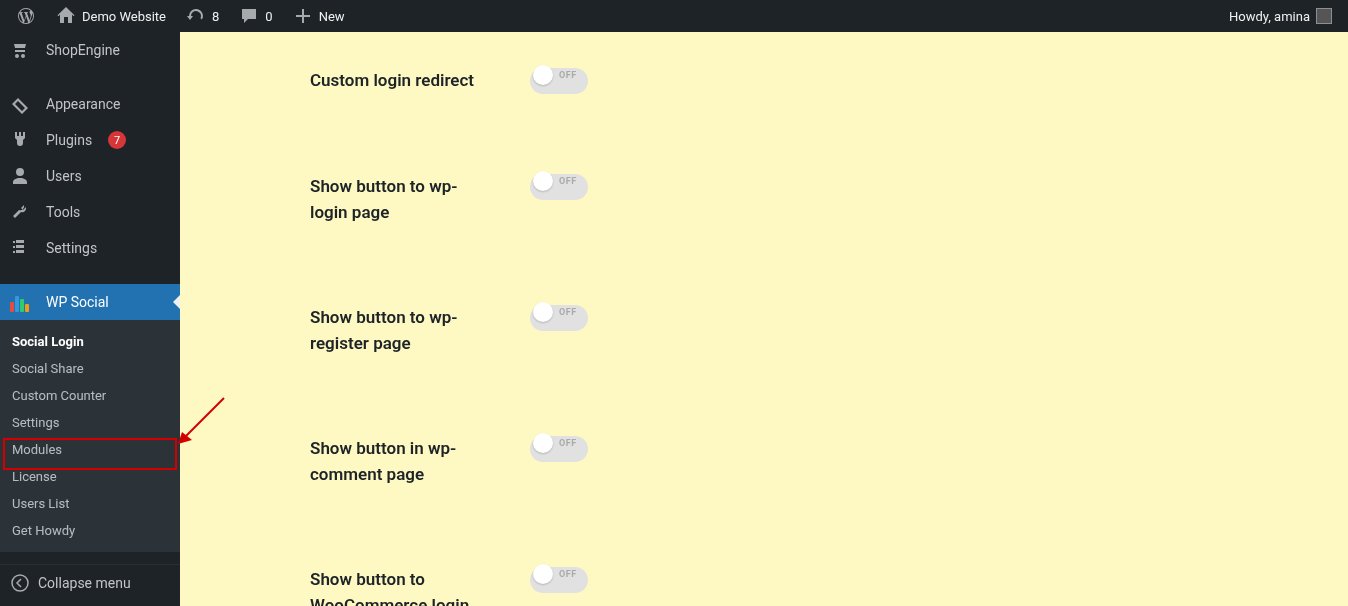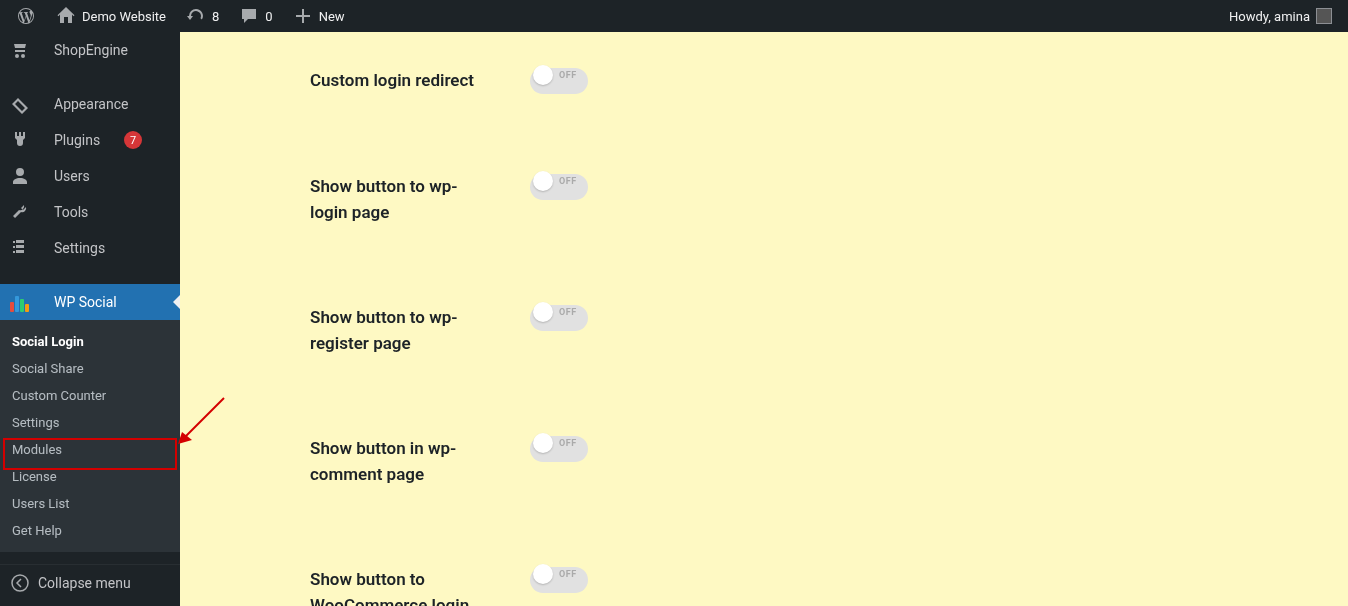--- a/index.html
+++ b/index.html
@@ -5,21 +5,21 @@
     * { margin: 0; padding: 0; box-sizing: border-box; font-family: -apple-system, BlinkMacSystemFont, "Segoe UI", Roboto, sans-serif; }
     body { background: #f0f0f1; width: 1348px; height: 606px; overflow: hidden; position: relative; }
     
     .adminbar { height: 32px; background: #1d2327; color: #c3c4c7; display: flex; align-items: center; font-size: 13px; padding: 0 8px; justify-content: space-between; }
     .adminbar-left, .adminbar-right { display: flex; align-items: center; gap: 4px; }
     .adminbar-item { display: flex; align-items: center; gap: 6px; padding: 0 8px; height: 32px; cursor: pointer; color: #f0f0f1; justify-content: space-between; }
     .adminbar-item svg { fill: #a7aaad; }
     .avatar-square { width: 16px; height: 16px; background: #555; border: 1px solid #8c8f94; }
     
     .sidebar { position: absolute; top: 32px; left: 0; width: 180px; background: #1d2327; height: 574px; color: #c3c4c7; font-size: 14px; }
-    .menu-item { display: flex; align-items: center; gap: 24px; padding: 8px 10px; cursor: pointer; position: relative; }
+    .menu-item { display: flex; align-items: center; gap: 16px; padding: 8px 10px; cursor: pointer; position: relative; }
     .menu-item svg { fill: #a7aaad; width: 20px; height: 20px; flex-shrink: 0; }
     .menu-item.active { background: #2271b1; color: #fff; }
     .menu-item.active::after { content: ''; position: absolute; right: -1px; top: 50%; transform: translateY(-50%); border: 8px solid transparent; border-right-color: #f0f0f1; }
     .update-badge { background: #d63638; color: #fff; border-radius: 10px; min-width: 18px; height: 18px; display: inline-flex; align-items: center; justify-content: center; font-size: 11px; padding: 0 5px; }
     .submenu { background: #2c3338; padding: 8px 0; }
     .submenu-item { padding: 6px 12px; font-size: 13px; cursor: pointer; color: rgba(240,246,252,.7); }
     .submenu-item.current { font-weight: 700; color: #fff; }
     .collapse-item { display: flex; align-items: center; gap: 8px; padding: 8px 10px; cursor: pointer; position: absolute; bottom: 5px; width: 100%; border-top: 1px solid rgba(255,255,255,0.05); }
     .collapse-item svg { fill: #a7aaad; width: 20px; height: 20px; }
     
@@ -131,21 +131,21 @@
     <span>WP Social</span>
   </div>
   <div class="submenu">
     <div class="submenu-item current">Social Login</div>
     <div class="submenu-item">Social Share</div>
     <div class="submenu-item">Custom Counter</div>
     <div class="submenu-item">Settings</div>
     <div class="submenu-item">Modules</div>
     <div class="submenu-item">License</div>
     <div class="submenu-item">Users List</div>
-    <div class="submenu-item">Get Help</div>
+    <div class="submenu-item">Get Howdy</div>
   </div>
   <div class="collapse-item">
     <svg viewBox="0 0 20 20">
         <circle cx="10" cy="10" r="8" fill="none" stroke="#a7aaad" stroke-width="1.5"></circle>
         <path d="M11 6l-4 4 4 4" fill="none" stroke="#a7aaad" stroke-width="1.5"></path>
       </svg>
     <span>Collapse menu</span>
   </div>
 </div>
 

